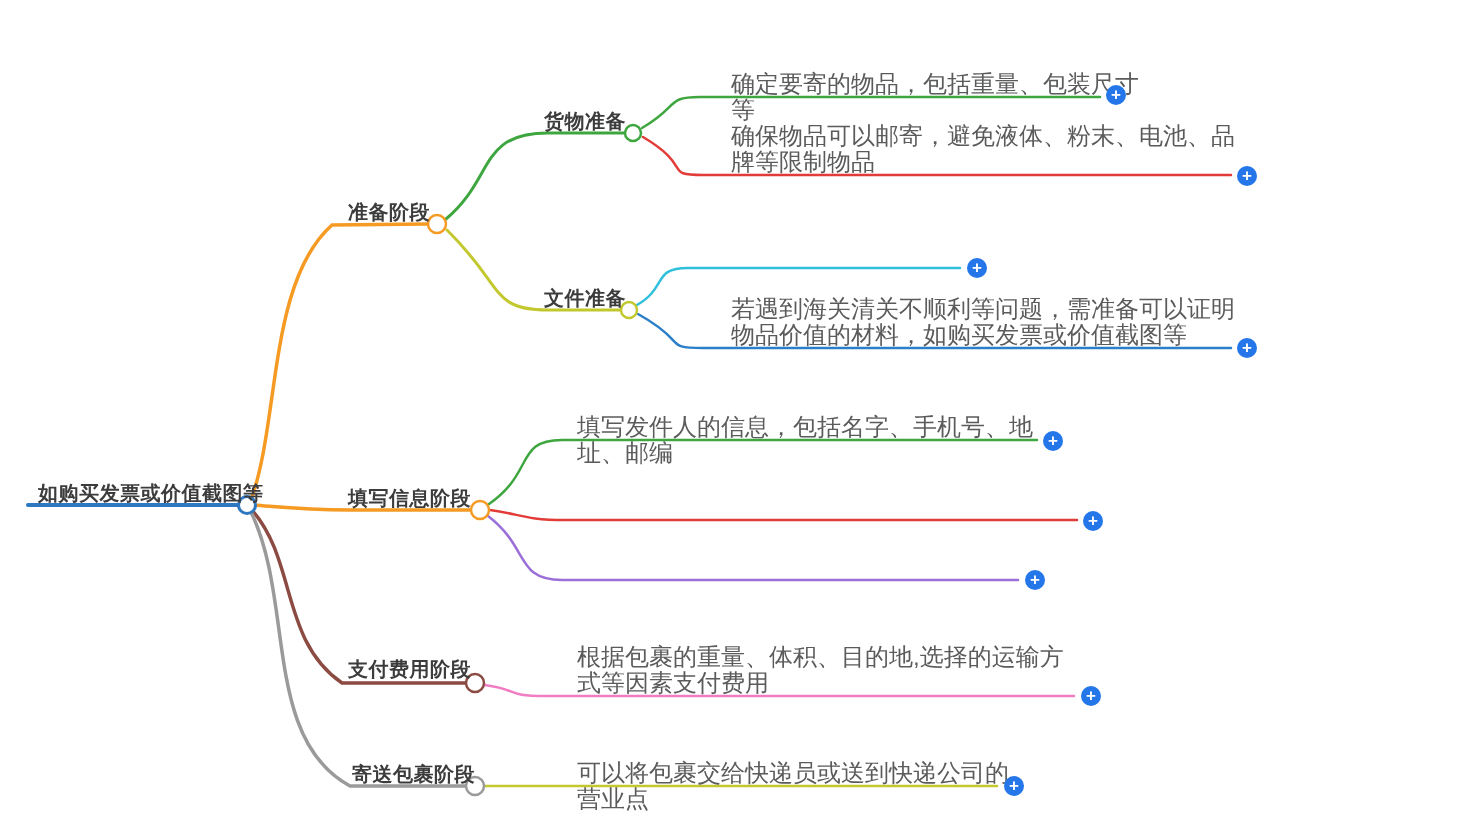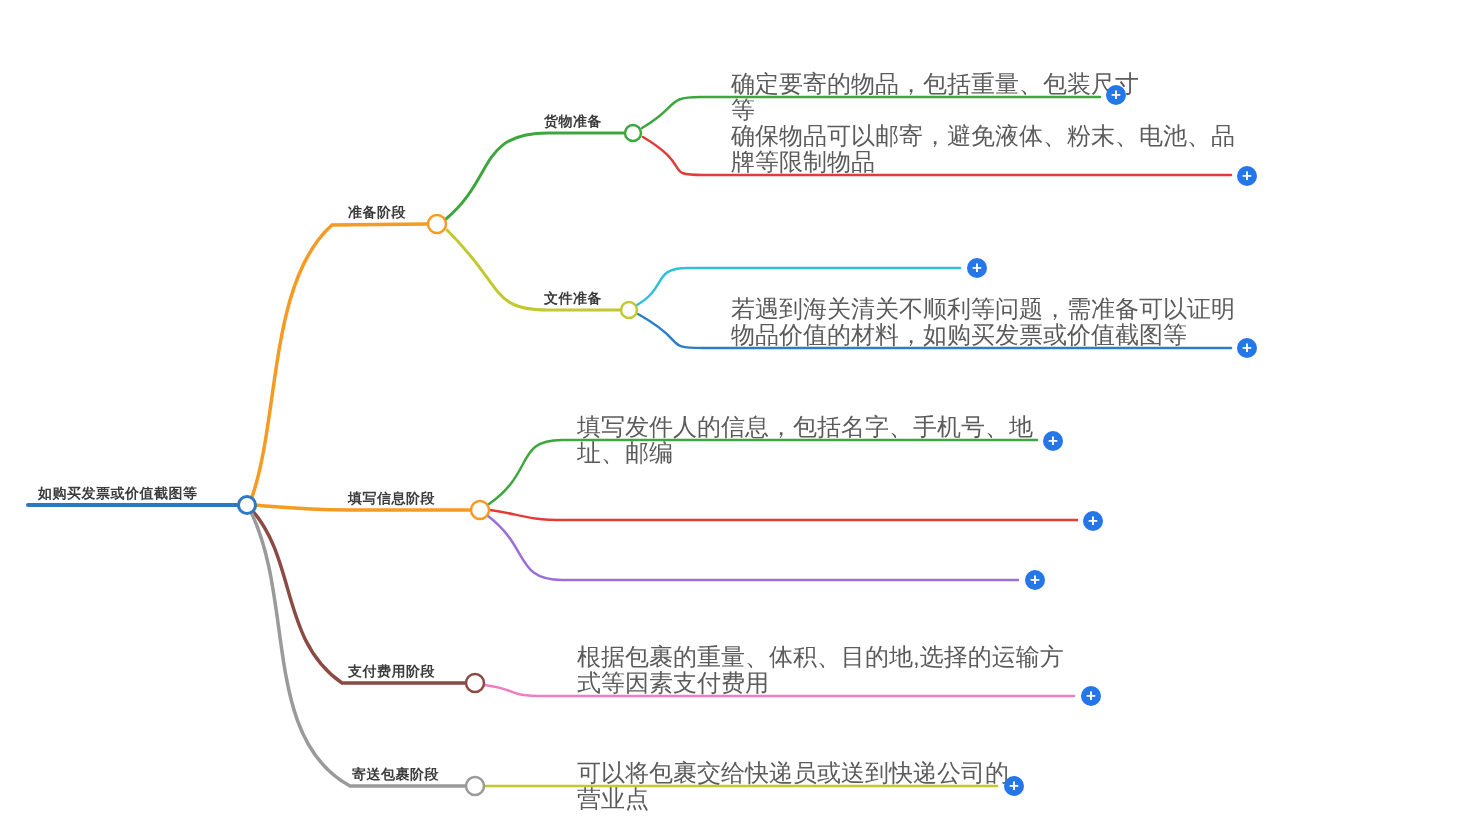--- a/index.html
+++ b/index.html
@@ -2,21 +2,21 @@
 <html><head>
 <meta charset="utf-8">
 <style>
   html,body{margin:0;padding:0;background:#fff;}
   #canvas{
     position:relative;width:1472px;height:837px;background:#ffffff;overflow:hidden;
     font-family:"Liberation Sans","DejaVu Sans",sans-serif;
   }
   #edges{position:absolute;left:0;top:0;width:1472px;height:837px;}
   .label{
-    position:absolute;font-size:14px;font-weight:bold;color:#3c3c3c;
+    position:absolute;font-size:20px;font-weight:bold;color:#3c3c3c;
     line-height:24px;white-space:nowrap;letter-spacing:0.5px;
   }
   .leaf{
     position:absolute;font-size:24px;font-weight:normal;color:#5b5b5b;
     line-height:26px;letter-spacing:0px;
   }
   .plus{
     position:absolute;width:20px;height:20px;border-radius:50%;
     color:#ffffff;font-size:17px;font-weight:bold;line-height:19px;
     text-align:center;cursor:pointer;user-select:none;
@@ -60,21 +60,21 @@
     <circle cx="480" cy="510" r="9" stroke-width="2.5" stroke="#f59a23" fill="#ffffff"></circle>
     <circle cx="475" cy="683" r="9" stroke-width="2.5" stroke="#8b4a42" fill="#ffffff"></circle>
     <circle cx="475" cy="786" r="9" stroke-width="2.5" stroke="#9a9a9a" fill="#ffffff"></circle>
   </svg>
 
   <div class="label" style="left:38px;top:481px;">如购买发票或价值截图等</div>
   <div class="label" style="left:348px;top:200px;">准备阶段</div>
   <div class="label" style="left:544px;top:109px;">货物准备</div>
   <div class="label" style="left:544px;top:286px;">文件准备</div>
   <div class="label" style="left:348px;top:486px;">填写信息阶段</div>
-  <div class="label" style="left:348px;top:659px;">支付费用阶段</div>
+  <div class="label" style="left:348px;top:659px;font-family:Liberation Mono, monospace;">支付费用阶段</div>
   <div class="label" style="left:352px;top:762px;">寄送包裹阶段</div>
 
   <div class="leaf" style="left:731px;top:71px;width:420px;">确定要寄的物品，包括重量、包装尺寸等</div>
   <div class="leaf" style="left:731px;top:123px;width:508px;">确保物品可以邮寄，避免液体、粉末、电池、品牌等限制物品</div>
   <div class="leaf" style="left:731px;top:296px;width:508px;">若遇到海关清关不顺利等问题，需准备可以证明物品价值的材料，如购买发票或价值截图等</div>
   <div class="leaf" style="left:577px;top:414px;width:480px;">填写发件人的信息，包括名字、手机号、地址、邮编</div>
   <div class="leaf" style="left:577px;top:644px;width:508px;">根据包裹的重量、体积、目的地,选择的运输方式等因素支付费用</div>
   <div class="leaf" style="left:577px;top:760px;width:450px;">可以将包裹交给快递员或送到快递公司的营业点</div>
 
   <div class="plus" style="left: 1106px; top: 85px; background: rgb(37, 119, 233);">+</div>

